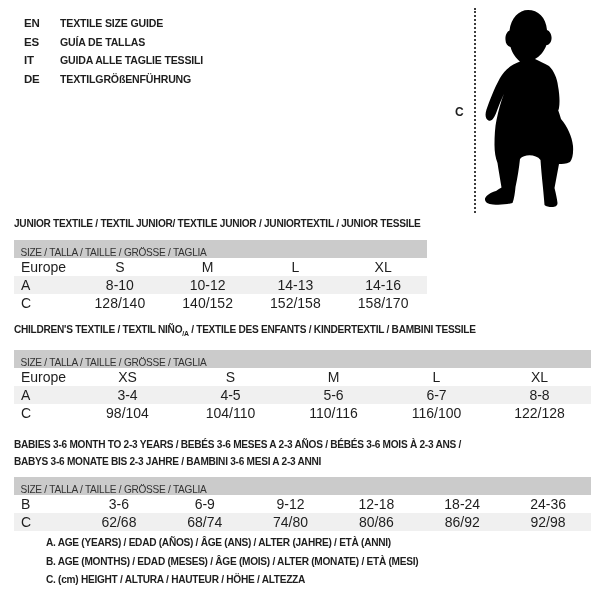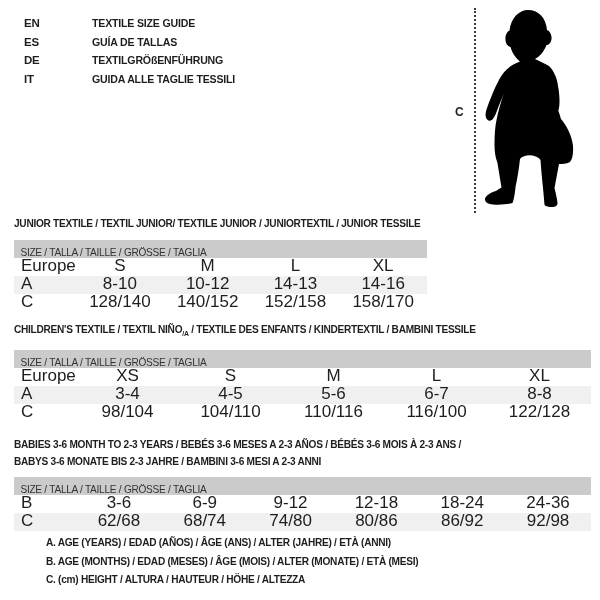--- a/index.html
+++ b/index.html
@@ -10,36 +10,36 @@
   }
   *{margin:0;padding:0;box-sizing:border-box;}
   html,body{width:600px;height:600px;background:#ffffff;}
   body{font-family:"Liberation Sans","DejaVu Sans",sans-serif;color:var(--text);}
   .canvas{position:relative;width:600px;height:600px;background:#fff;overflow:hidden;}
 
   .cond{transform:scaleX(0.92);transform-origin:0 50%;white-space:nowrap;}
 
   
   .lang-block{position:absolute;left:24px;top:14px;}
-  .lang-row{display:flex;height:18.5px;align-items:center;gap:32px;}
+  .lang-row{display:flex;height:18.5px;align-items:center;}
   .lang-code{width:36px;font-weight:bold;font-size:11.5px;letter-spacing:-0.2px;}
   .lang-title{font-weight:bold;font-size:11.5px;letter-spacing:-0.2px;display:inline-block;}
 
   
   .measure-line{position:absolute;left:474px;top:8px;height:205px;width:0;border-left:2px dotted #3c3c3c;}
   .measure-label{position:absolute;left:455px;top:105px;font-weight:bold;font-size:12px;}
   .baby-svg{position:absolute;left:482px;top:6px;}
 
   
   .tbl{position:absolute;left:14px;}
   .tbl-title{font-weight:bold;font-size:11px;line-height:17px;letter-spacing:-0.3px;}
   .tbl-title .subscript{font-size:7.5px;vertical-align:sub;}
   .tbl-header{height:18px;background:var(--header-bar);display:flex;align-items:flex-end;margin-top:8px;}
   .tbl-header-text{padding-left:7px;font-size:11px;color:#333;letter-spacing:-0.3px;display:inline-block;}
-  .trow{display:flex;height:18px;align-items:flex-end;font-size:17px;}
+  .trow{display:flex;height:18px;align-items:center;font-size:14px;}
   .trow.alt{background:var(--row-alt);}
   .tlabel{width:62px;padding-left:7px;flex:none;}
   .tcell{flex:1;text-align:center;}
   .w1{width:413px;}
   .w2{width:577px;}
 
   
   .legend{position:absolute;left:14px;top:533px;margin-left:32px;}
   .legend-line{font-weight:bold;font-size:11px;line-height:18.5px;letter-spacing:-0.3px;}
 </style>
@@ -51,26 +51,26 @@
   <div class="lang-block">
     <div class="lang-row">
       <span class="lang-code">EN</span>
       <span class="lang-title cond">TEXTILE SIZE GUIDE</span>
     </div>
     <div class="lang-row">
       <span class="lang-code">ES</span>
       <span class="lang-title cond">GUÍA DE TALLAS</span>
     </div>
     <div class="lang-row">
+      <span class="lang-code">IT</span>
+      <span class="lang-title cond">GUIDA ALLE TAGLIE TESSILI</span>
+    </div>
+    <div class="lang-row">
       <span class="lang-code">DE</span>
       <span class="lang-title cond">TEXTILGRÖßENFÜHRUNG</span>
-    </div>
-    <div class="lang-row">
-      <span class="lang-code">IT</span>
-      <span class="lang-title cond">GUIDA ALLE TAGLIE TESSILI</span>
     </div>
   </div>
 
   <span class="measure-label">C</span>
   <div class="measure-line"></div>
   <svg class="baby-svg" width="106" height="208" viewBox="0 0 106 208" aria-hidden="true">
     <path fill="var(--silhouette)" d="
       M 46 4
       C 56 4 64 11 65 24
       C 68 25 70 29 69.5 33

